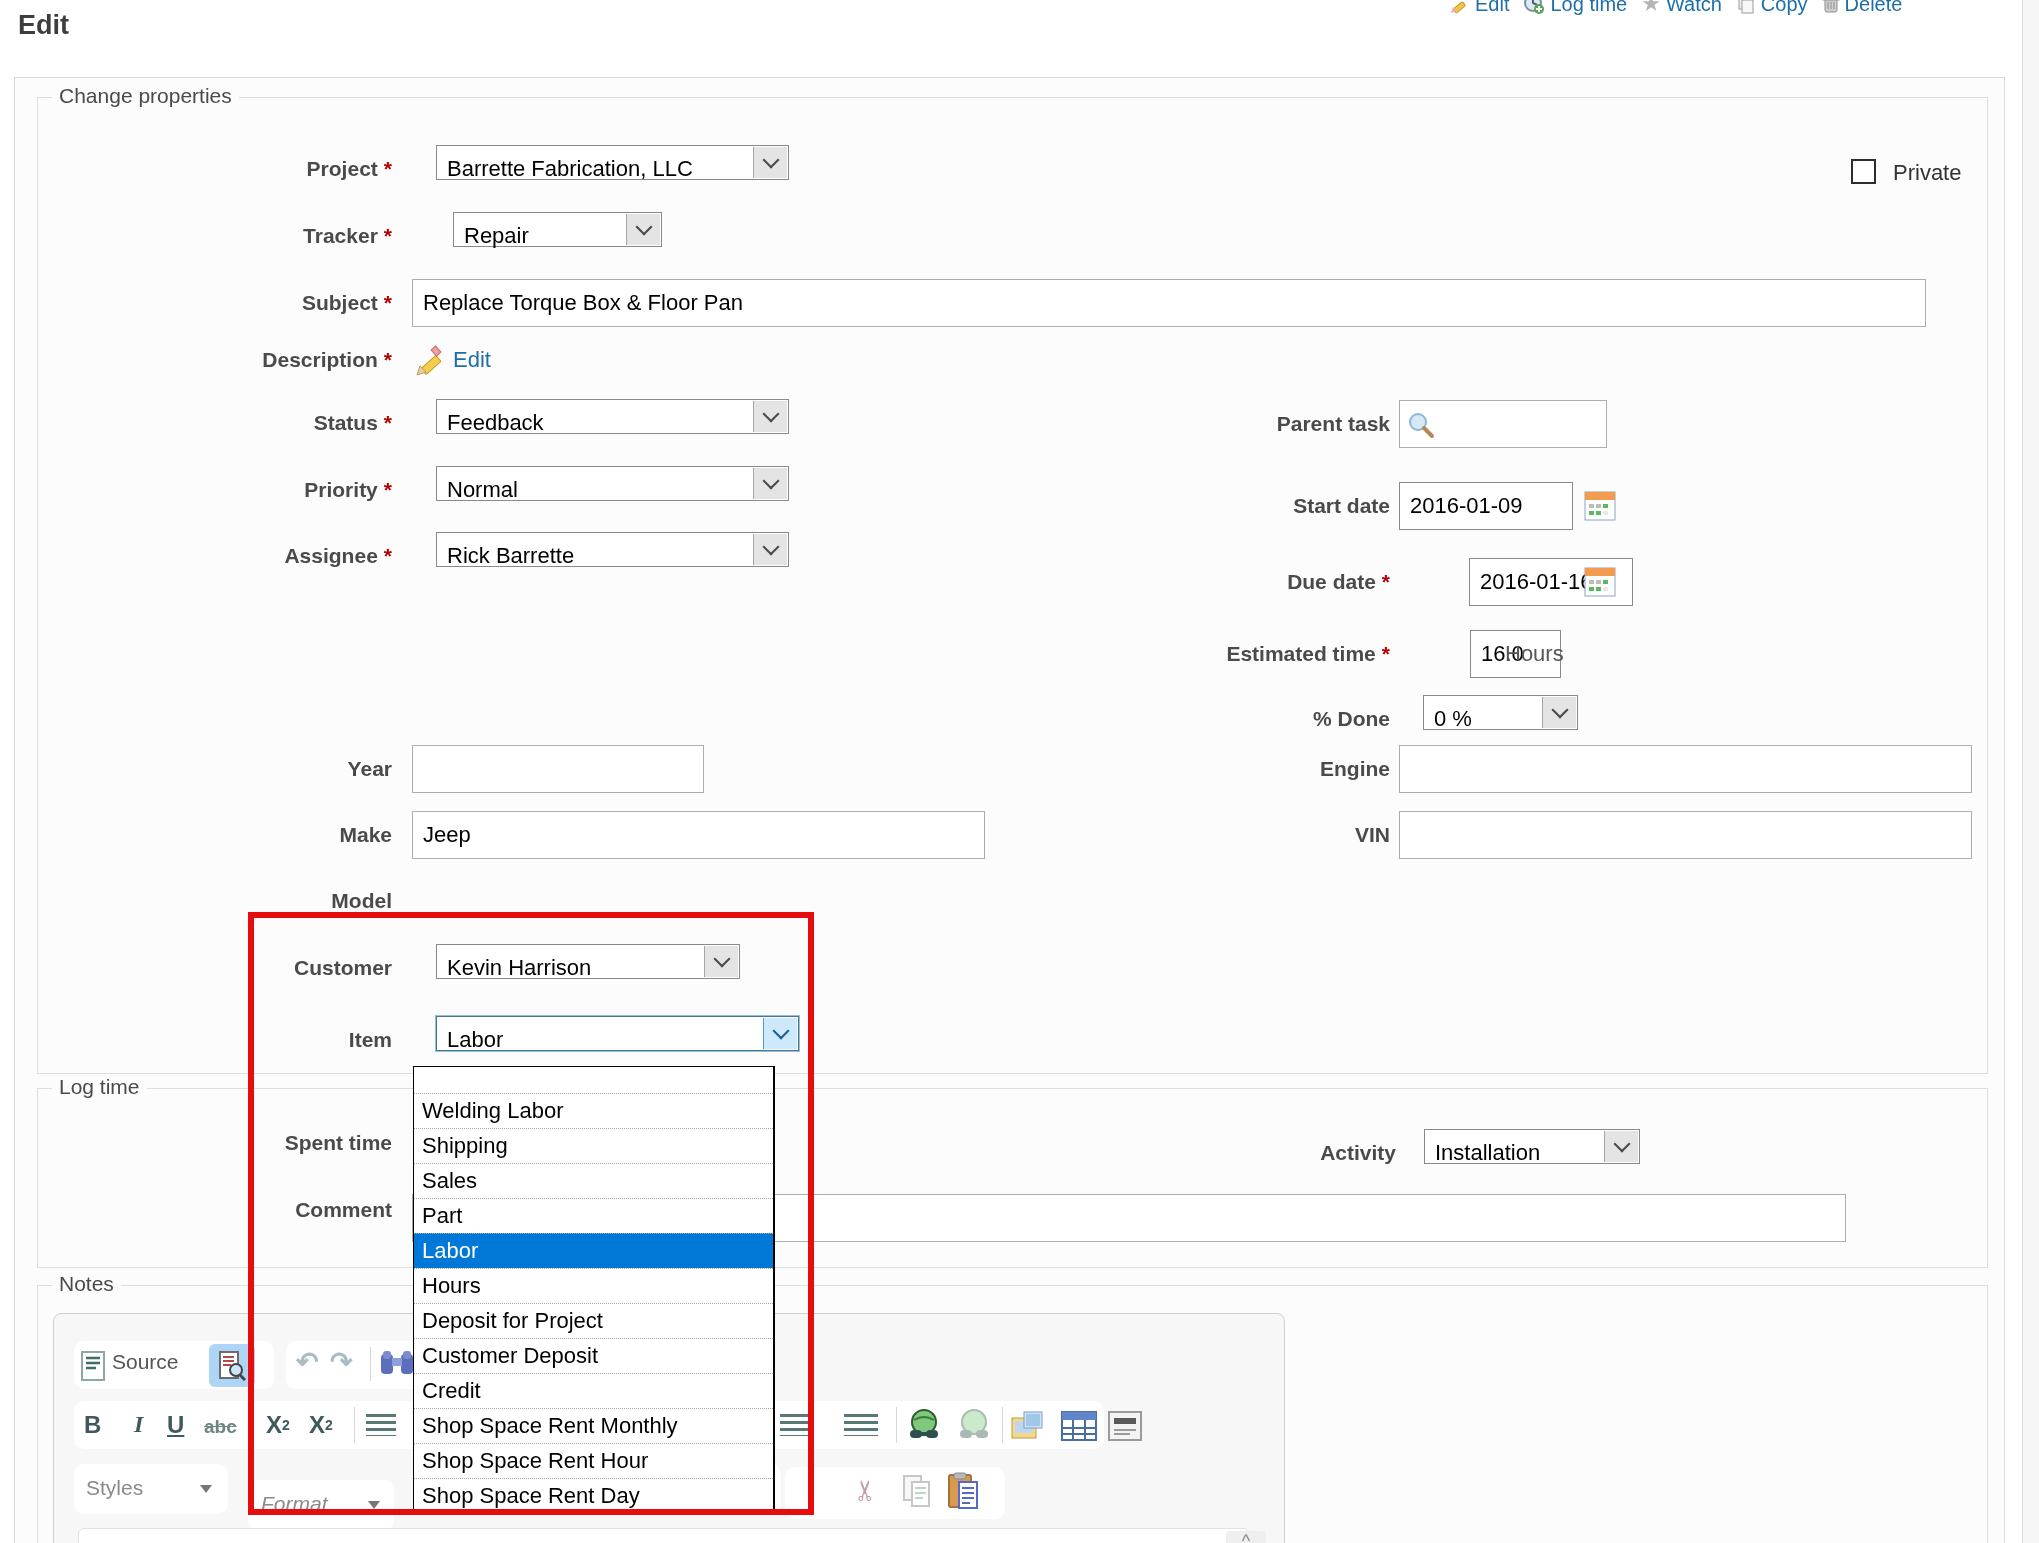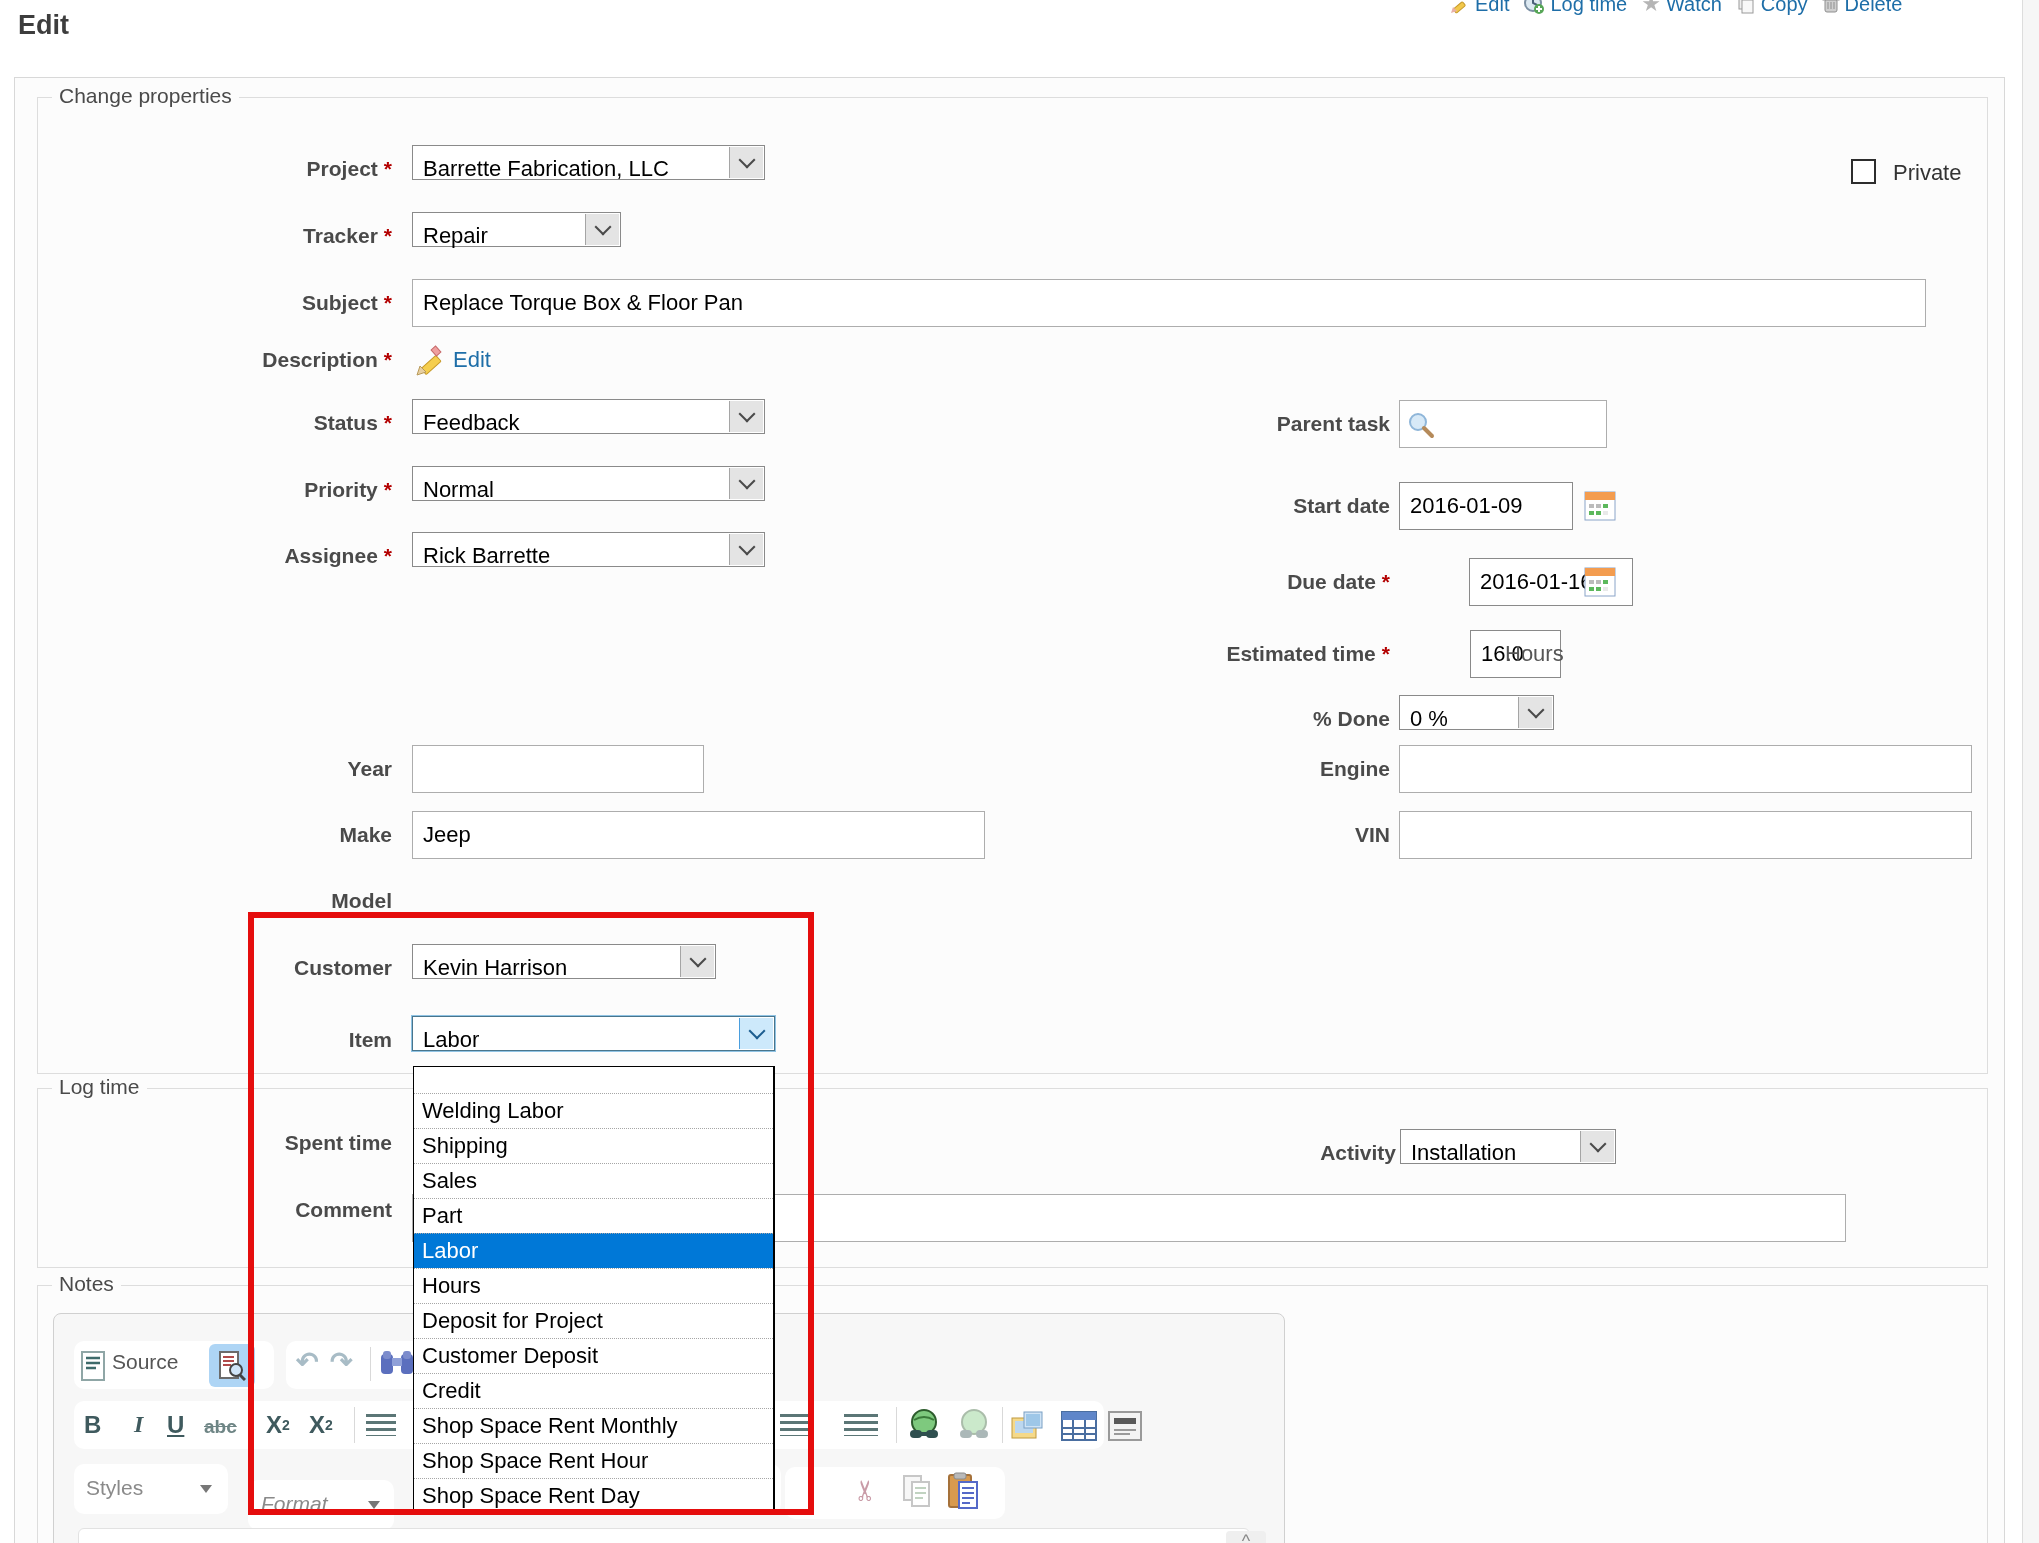--- a/index.html
+++ b/index.html
@@ -16,21 +16,21 @@
   #fs-change{left:37px;top:97px;width:1949px;height:975px;}
   #fs-logtime{left:37px;top:1088px;width:1949px;height:178px;}
   #fs-notes{left:37px;top:1285px;width:1949px;height:270px;}
   .legend{position:absolute;top:-14px;left:14px;background:#fcfcfc;padding:0 7px;font-size:21px;color:#4a4a4a;}
   
   .lbl{width:338px;left:54px;text-align:right;font-size:21px;font-weight:bold;color:#4a4a4a;height:26px;line-height:26px;white-space:nowrap;}
   .rlbl{width:390px;left:1000px;text-align:right;font-size:21px;font-weight:bold;color:#4a4a4a;height:26px;line-height:26px;white-space:nowrap;}
   .req{color:#b30000;margin-left:6px;}
   
   .tinput{background:#fff;border:1px solid #adadad;font-size:22px;color:#000;line-height:46px;padding:0 10px;white-space:nowrap;overflow:hidden;box-sizing:border-box;height:48px;}
-  .select{background:#fff;border:1px solid #8a8a8a;font-size:22px;color:#000;line-height:46px;padding:0 44px 7px 10px;white-space:nowrap;box-sizing:border-box;height:35px;}
+  .select{background:#fff;border:1px solid #8a8a8a;font-size:22px;color:#000;line-height:46px;padding:0 44px 7px 10px;white-space:nowrap;box-sizing:border-box;height:35px;margin-left:24px;}
   .sarrow{position:absolute;right:1px;top:1px;bottom:1px;width:33px;background:#e4e4e4;border-left:1px solid #a5a5a5;display:flex;align-items:center;justify-content:center;}
   .chev{width:10px;height:10px;border-right:2px solid #4a4a4a;border-bottom:2px solid #4a4a4a;transform:rotate(45deg);margin-top:-5px;}
   .focus-select{border:1px solid #49758c;outline:1px solid #8fc3e4;}
   .focus-select .sarrow{background:#cde9fb;border-left:1px solid #4a9ede;}
   .focus-select .chev{border-color:#1c5d8f;}
   
   #item-dropdown{left:413px;top:1066px;width:362px;background:#fff;border:1px solid #000;border-right-width:2px;border-bottom-width:2px;z-index:50;box-sizing:border-box;}
   .opt{height:34px;line-height:34px;font-size:22px;color:#000;padding-left:8px;border-top:1px dotted #a6a6a6;white-space:nowrap;overflow:hidden;}
   .opt.first{height:26px;border-top:none;}
   .opt.sel{background:#0078d7;color:#fff;}
@@ -117,21 +117,21 @@
   <div class="abs lbl" style="top:888px"><span>Model</span></div>
   <div class="abs lbl" style="top:955px"><span>Customer</span></div>
   <div class="abs lbl" style="top:1027px"><span>Item</span></div>
 
   <div class="abs select" style="left:412px;top:145px;width:353px">
     <span>Barrette Fabrication, LLC</span>
     <span class="sarrow">
         <span class="chev"></span>
       </span>
   </div>
-  <div class="abs select" style="left:412px;top:212px;width:209px">
+  <div class="abs select" style="left:429px;top:212px;width:209px">
     <span>Repair</span>
     <span class="sarrow">
         <span class="chev"></span>
       </span>
   </div>
   <div class="abs tinput" style="left:412px;top:279px;width:1514px">Replace Torque Box &amp; Floor Pan</div>
 
   <div class="abs" style="left:413px;top:344px;width:34px;height:34px">
     <svg width="34" height="34" viewBox="0 0 34 34">
         <rect x="8" y="17" width="20" height="8" rx="1" transform="rotate(-42 18 21)" fill="#f5ce4e" stroke="#c79a2a"></rect>

